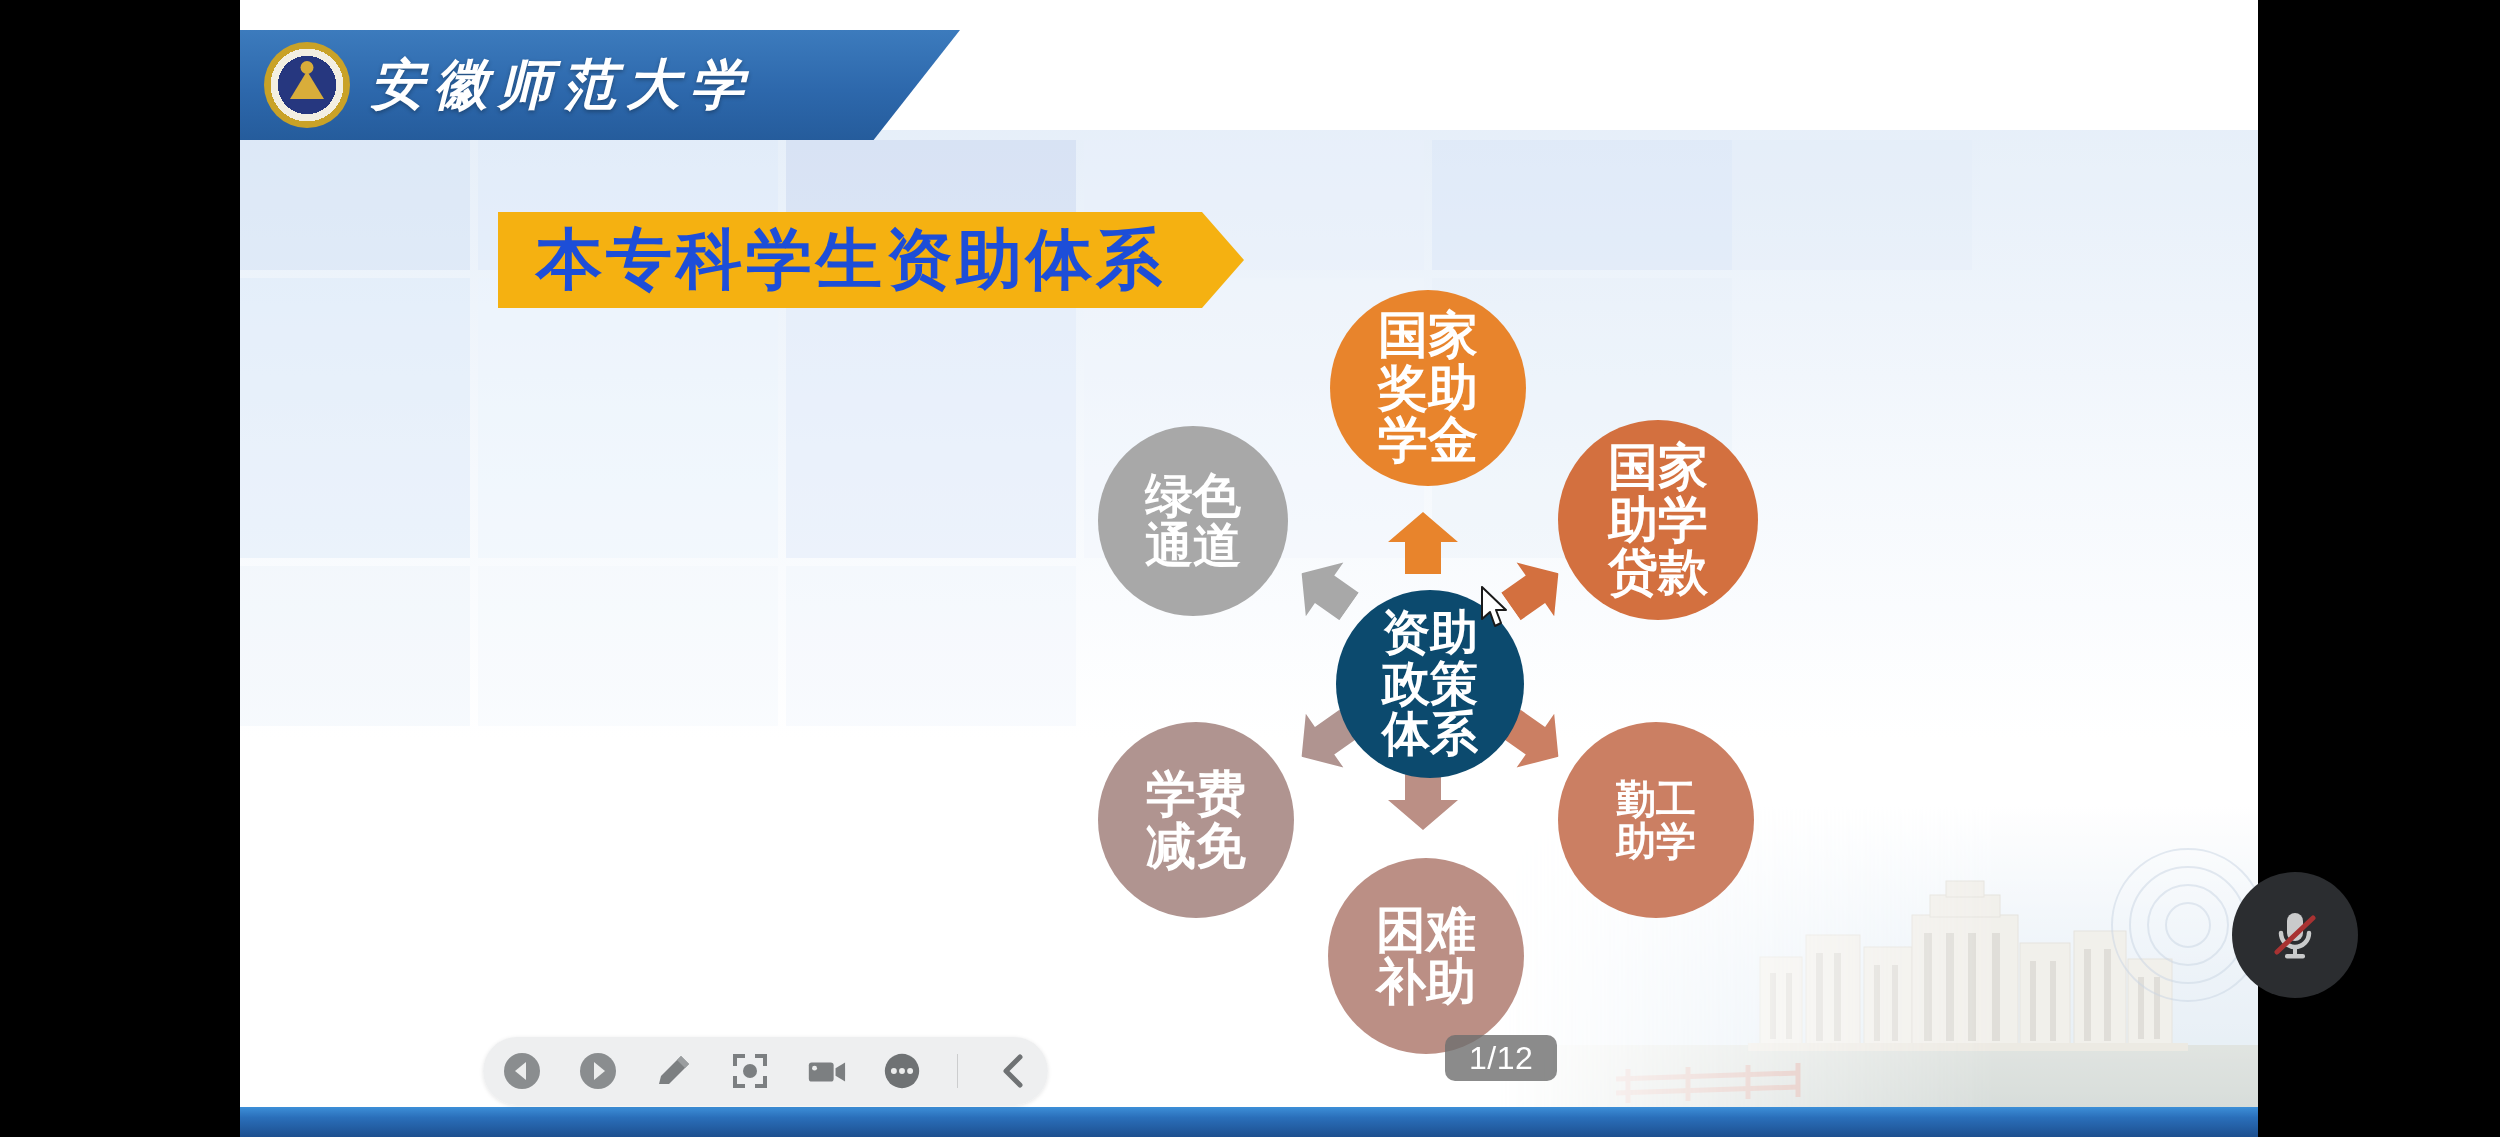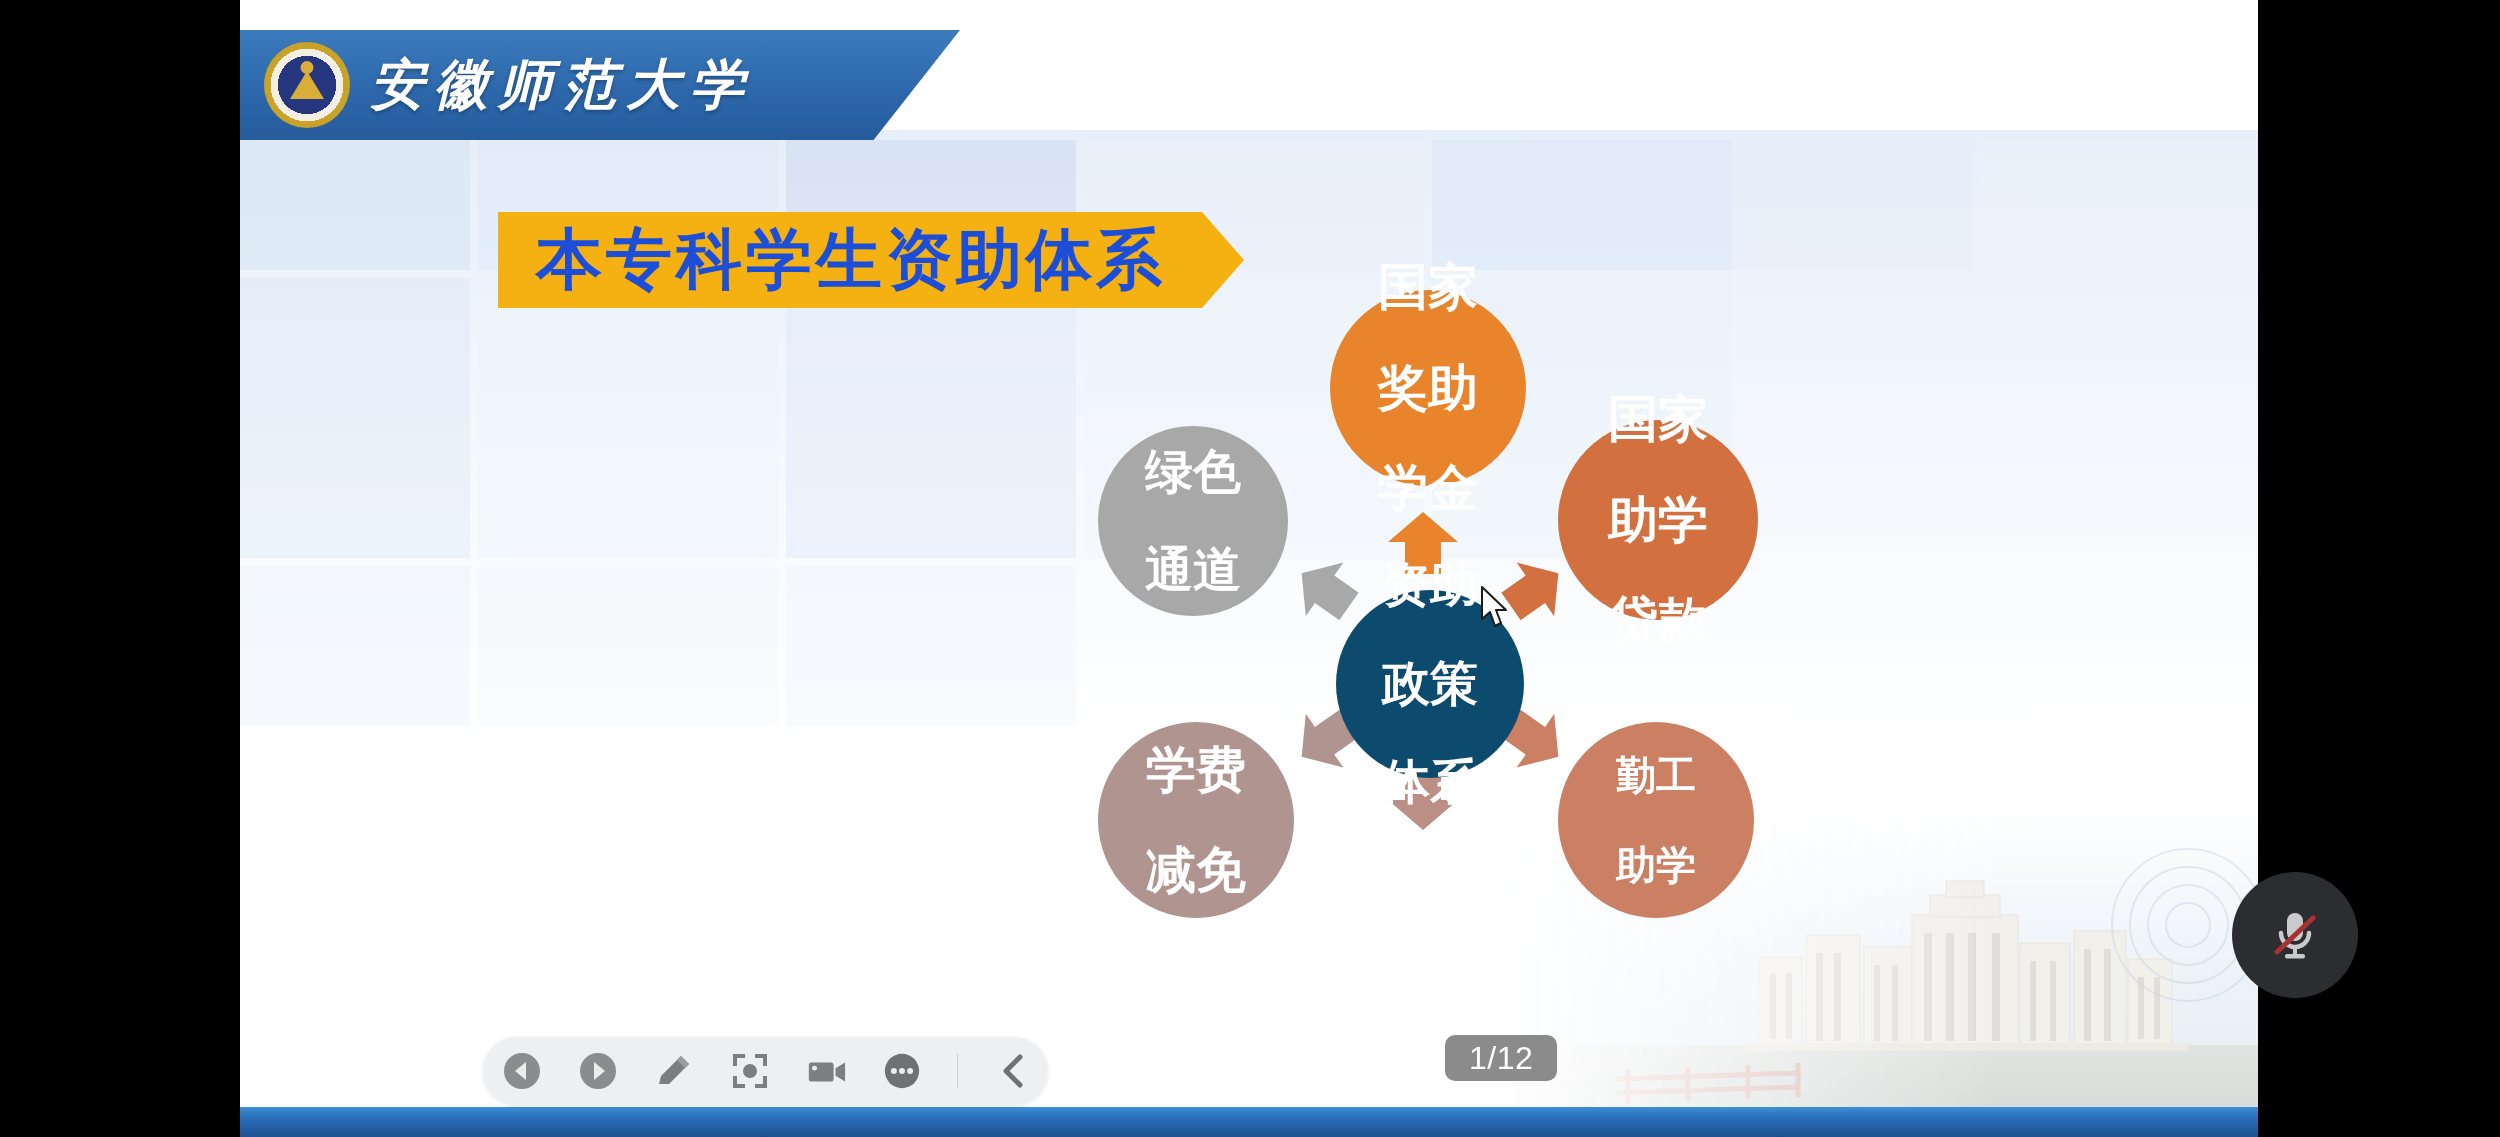--- a/index.html
+++ b/index.html
@@ -91,21 +91,20 @@
   }
 
   
   .diagram { position: absolute; left: 840px; top: 290px; width: 800px; height: 800px; }
   .node {
     position: absolute; border-radius: 50%;
     display: flex; flex-direction: column;
     align-items: center; justify-content: center;
     color: #fff; font-weight: 700; line-height: 1.05;
     text-align: center;
-    gap: 48px;
   }
   .node span { display: block; }
   .node.center { background: #0c4a6e; }
   .arrow { position: absolute; }
 
   
   .page-badge {
     position: absolute; left: 1205px; top: 1035px;
     min-width: 72px; height: 46px; padding: 0 24px;
     background: rgba(110,110,110,.80); border-radius: 10px;
@@ -297,20 +296,24 @@
         <span>国家</span>
         <span>助学</span>
         <span>贷款</span>
       </div>
 
       <div class="node" style="left:478px;top:432px;width:196px;height:196px;background:#cb7f63;font-size:40px;">
         <span>勤工</span>
         <span>助学</span>
       </div>
 
+      <div class="node" style="left:248px;top:568px;width:196px;height:196px;background:#bb8f85;font-size:50px;">
+        <span>困难</span>
+        <span>补助</span>
+      </div>
 
       <div class="node" style="left:18px;top:432px;width:196px;height:196px;background:#b09490;font-size:50px;">
         <span>学费</span>
         <span>减免</span>
       </div>
 
       <div class="node" style="left:18px;top:136px;width:190px;height:190px;background:#a8a8a8;font-size:48px;">
         <span>绿色</span>
         <span>通道</span>
       </div>

